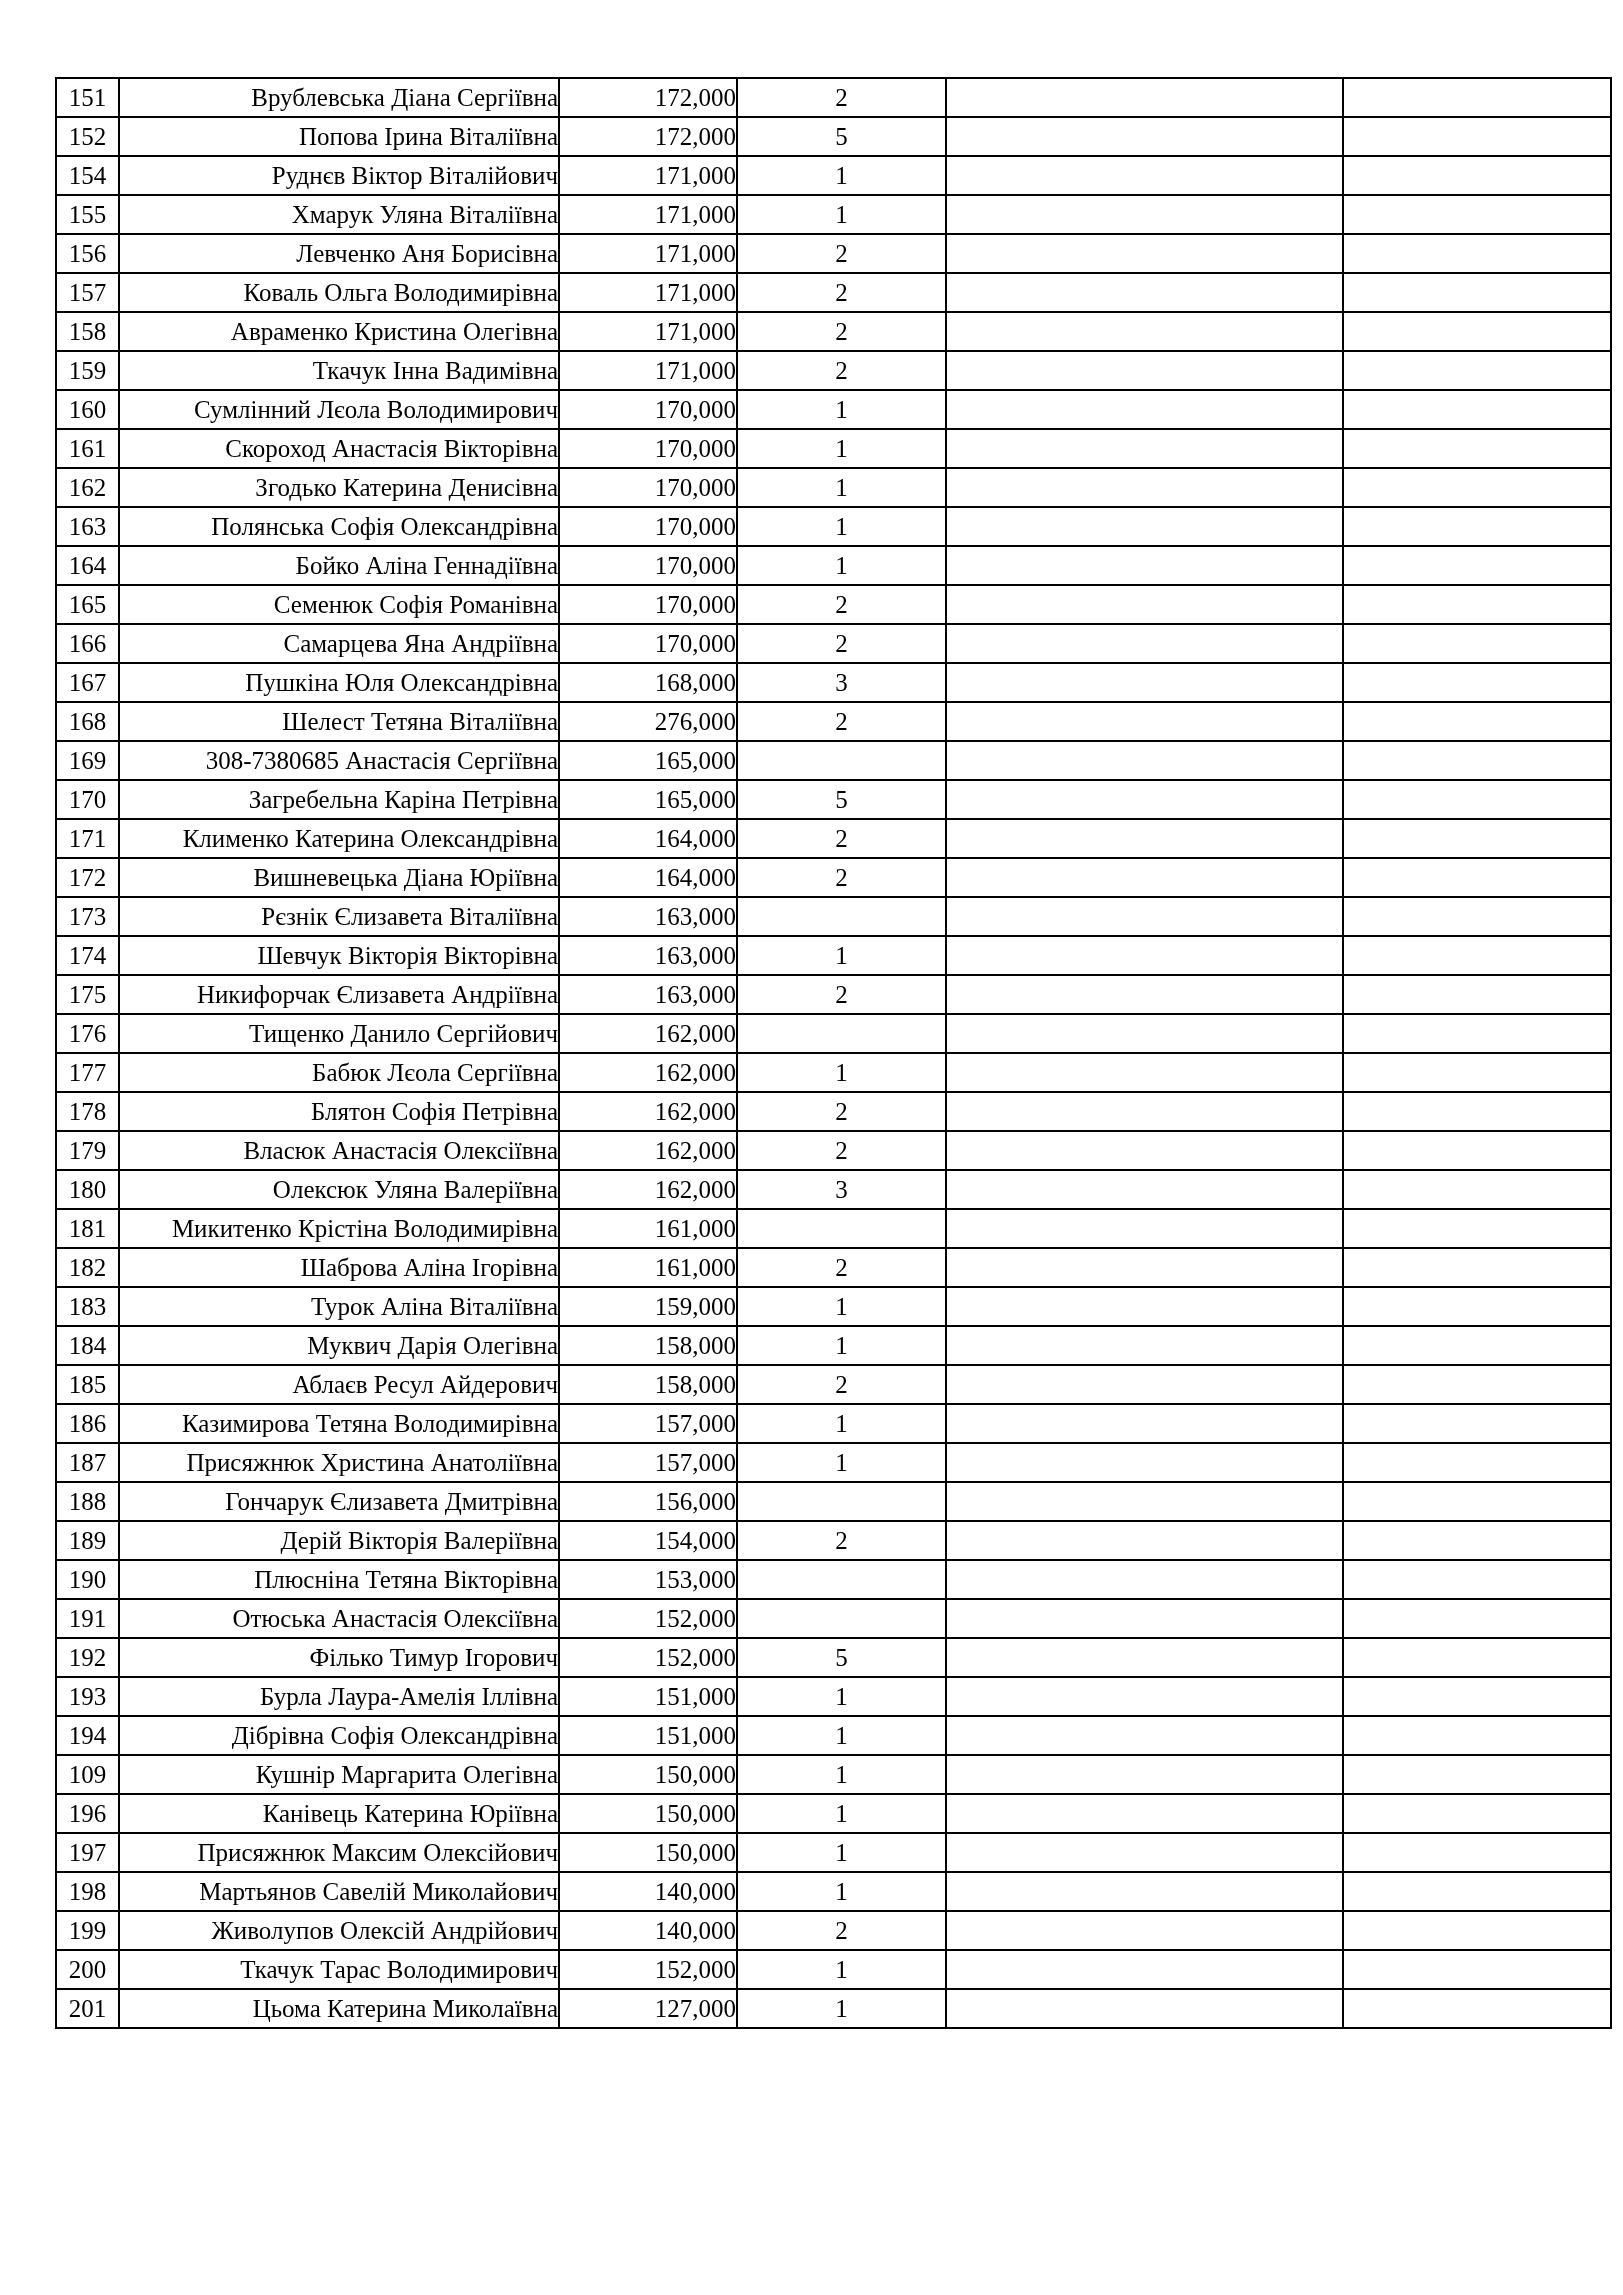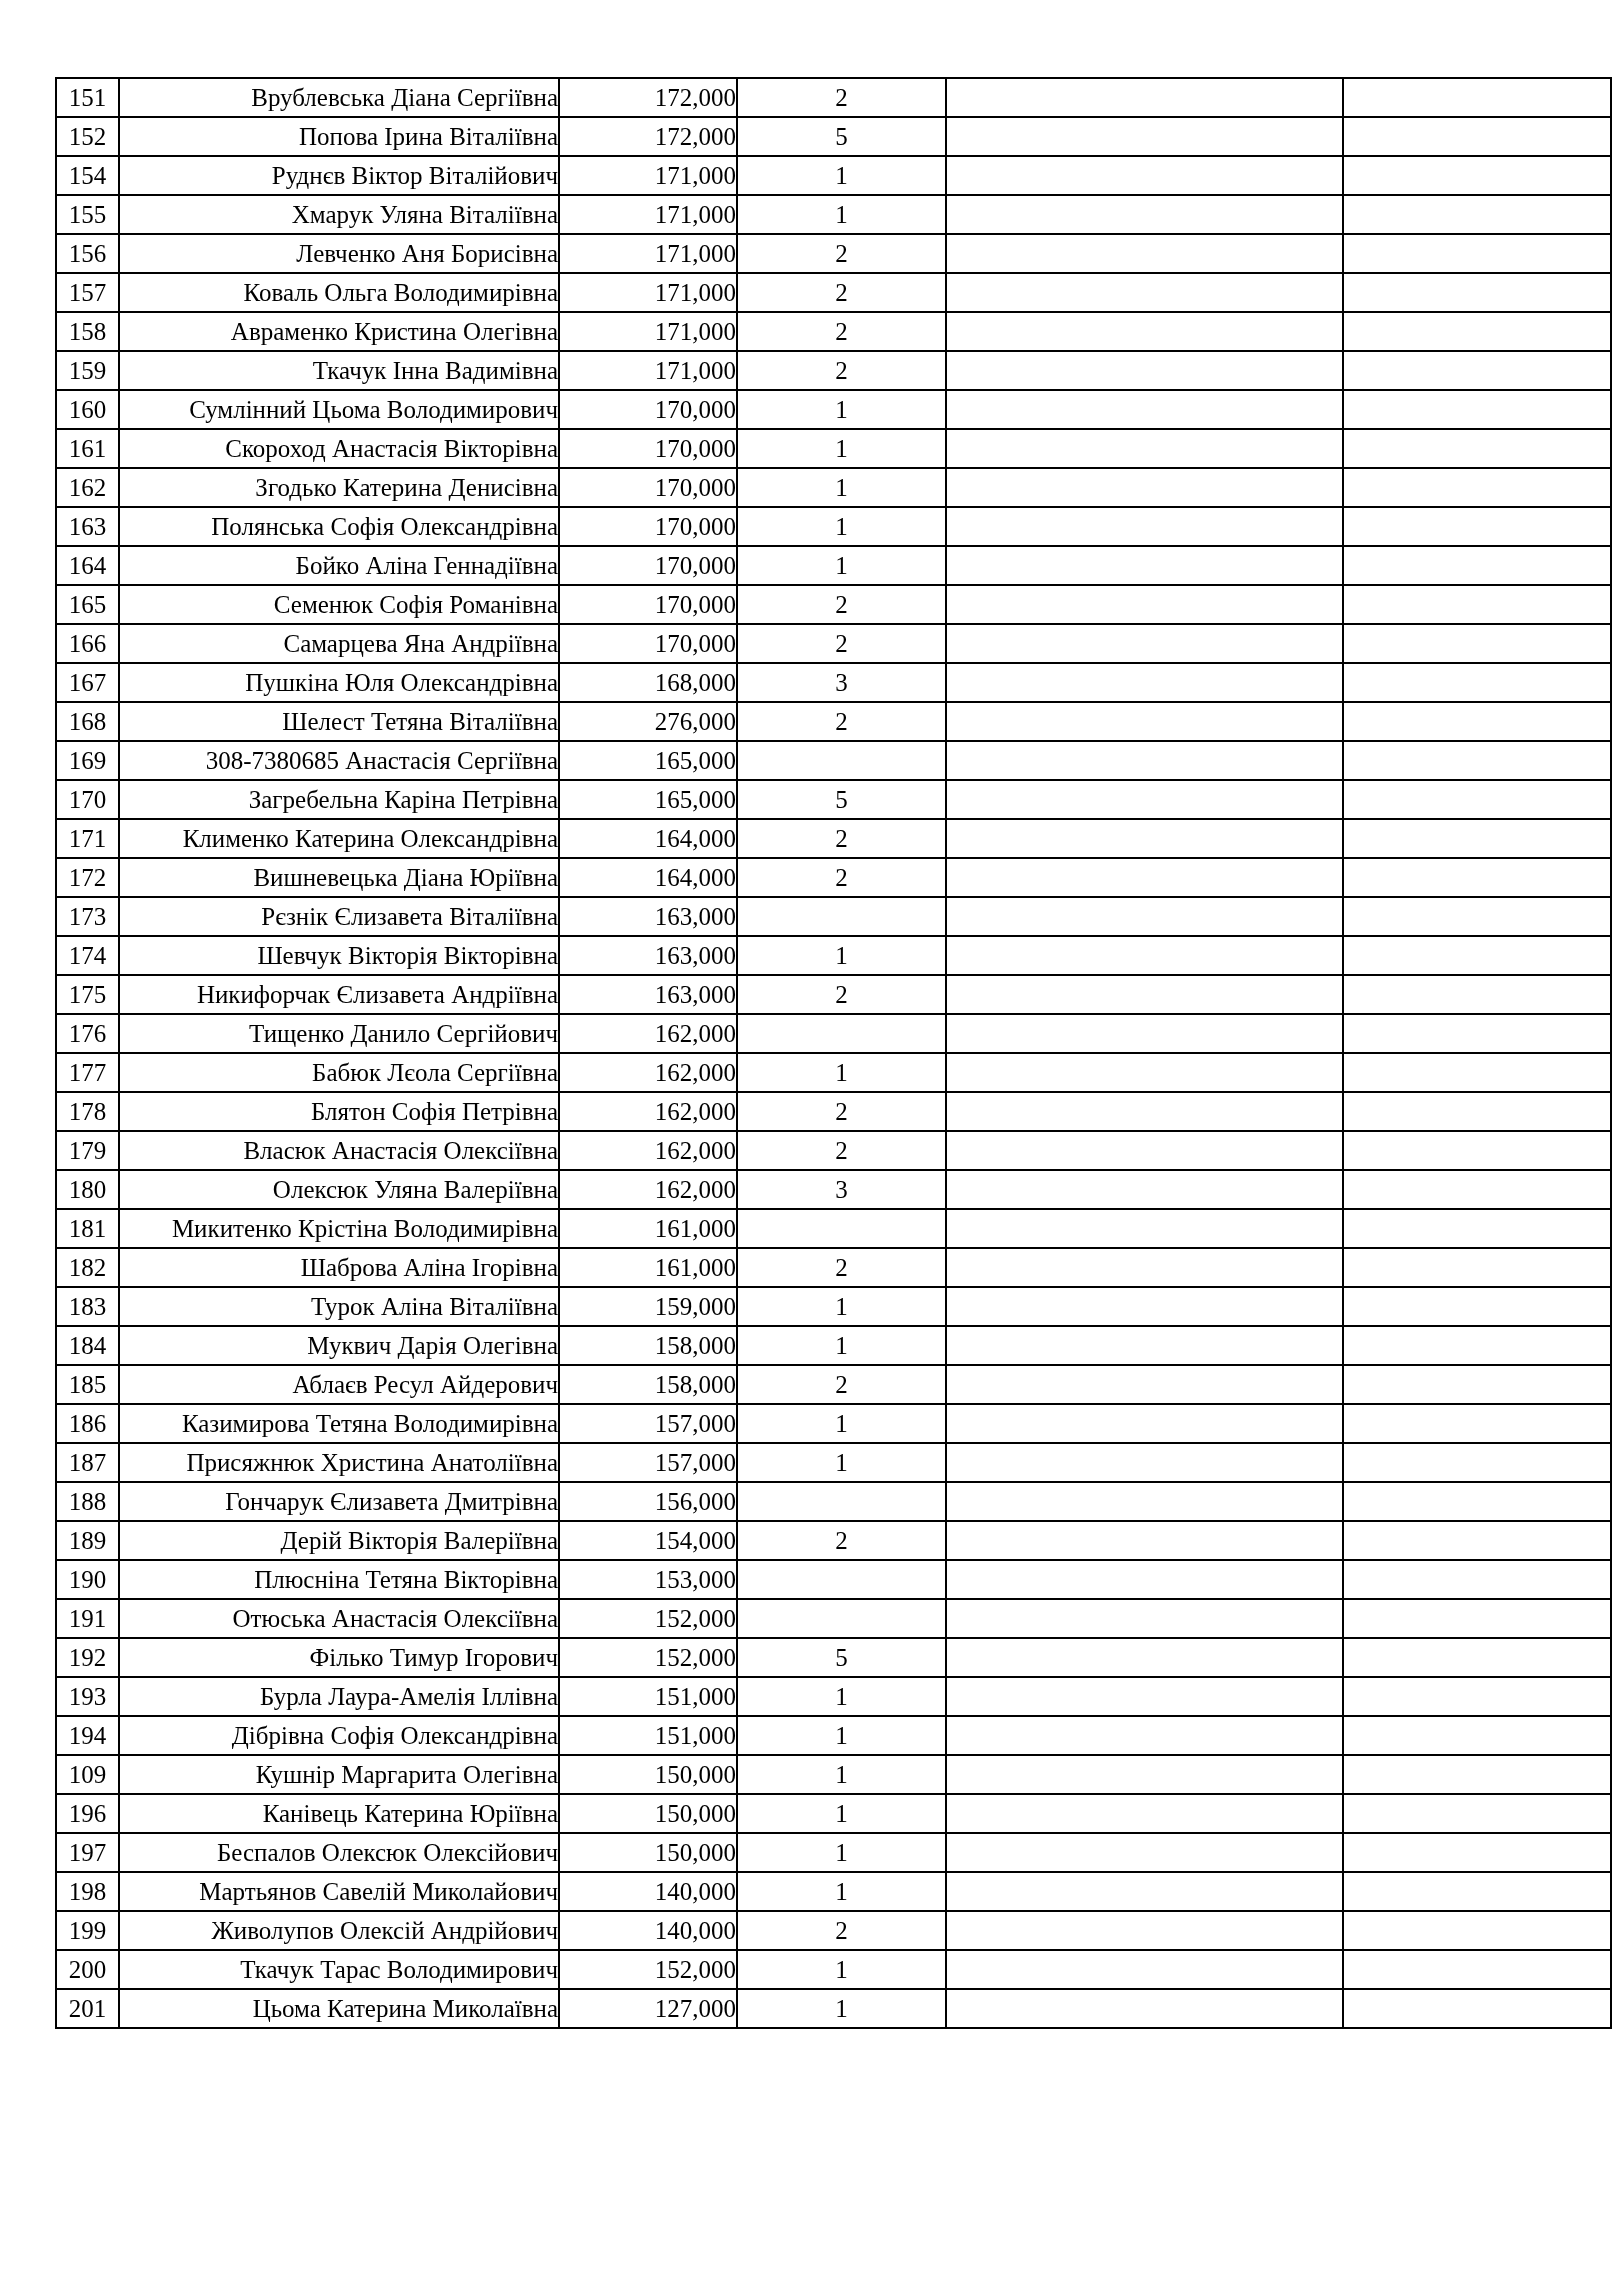--- a/index.html
+++ b/index.html
@@ -113,21 +113,21 @@
         <tr>
           <td class="c-num">159</td>
           <td class="c-name">Ткачук Інна Вадимівна</td>
           <td class="c-value">171,000</td>
           <td class="c-count">2</td>
           <td class="c-extra1"></td>
           <td class="c-extra2"></td>
         </tr>
         <tr>
           <td class="c-num">160</td>
-          <td class="c-name">Сумлінний Цьома Володимирович</td>
+          <td class="c-name">Сумлінний Лєола Володимирович</td>
           <td class="c-value">170,000</td>
           <td class="c-count">1</td>
           <td class="c-extra1"></td>
           <td class="c-extra2"></td>
         </tr>
         <tr>
           <td class="c-num">161</td>
           <td class="c-name">Скороход Анастасія Вікторівна</td>
           <td class="c-value">170,000</td>
           <td class="c-count">1</td>
@@ -409,21 +409,21 @@
         <tr>
           <td class="c-num">196</td>
           <td class="c-name">Канівець Катерина Юріївна</td>
           <td class="c-value">150,000</td>
           <td class="c-count">1</td>
           <td class="c-extra1"></td>
           <td class="c-extra2"></td>
         </tr>
         <tr>
           <td class="c-num">197</td>
-          <td class="c-name">Беспалов Олексюк Олексійович</td>
+          <td class="c-name">Присяжнюк Максим Олексійович</td>
           <td class="c-value">150,000</td>
           <td class="c-count">1</td>
           <td class="c-extra1"></td>
           <td class="c-extra2"></td>
         </tr>
         <tr>
           <td class="c-num">198</td>
           <td class="c-name">Мартьянов Савелій Миколайович</td>
           <td class="c-value">140,000</td>
           <td class="c-count">1</td>

